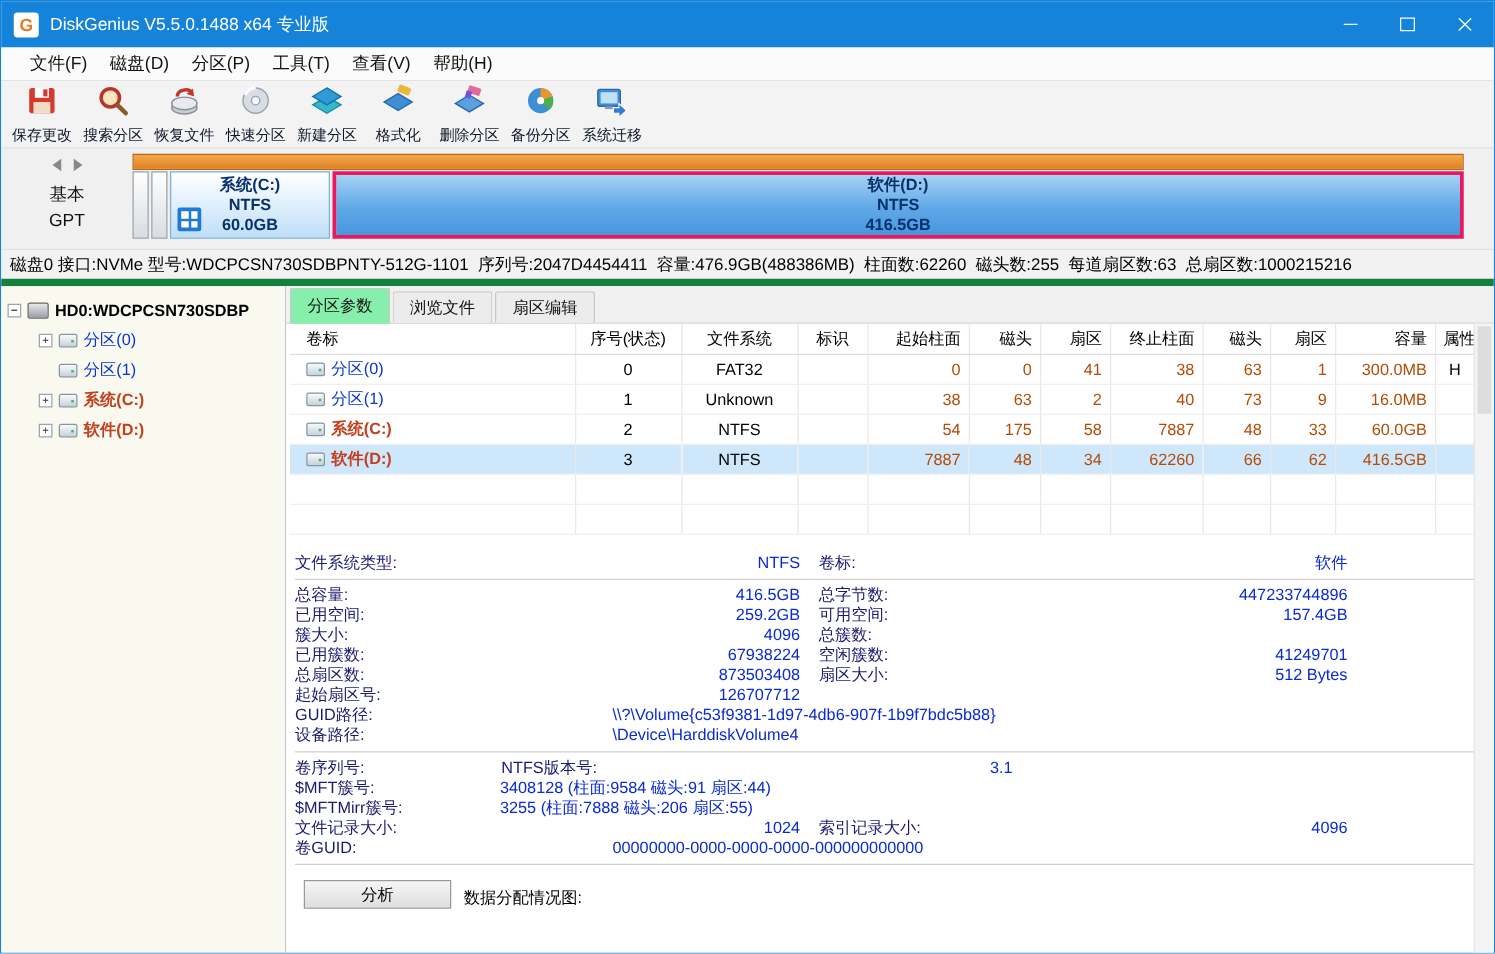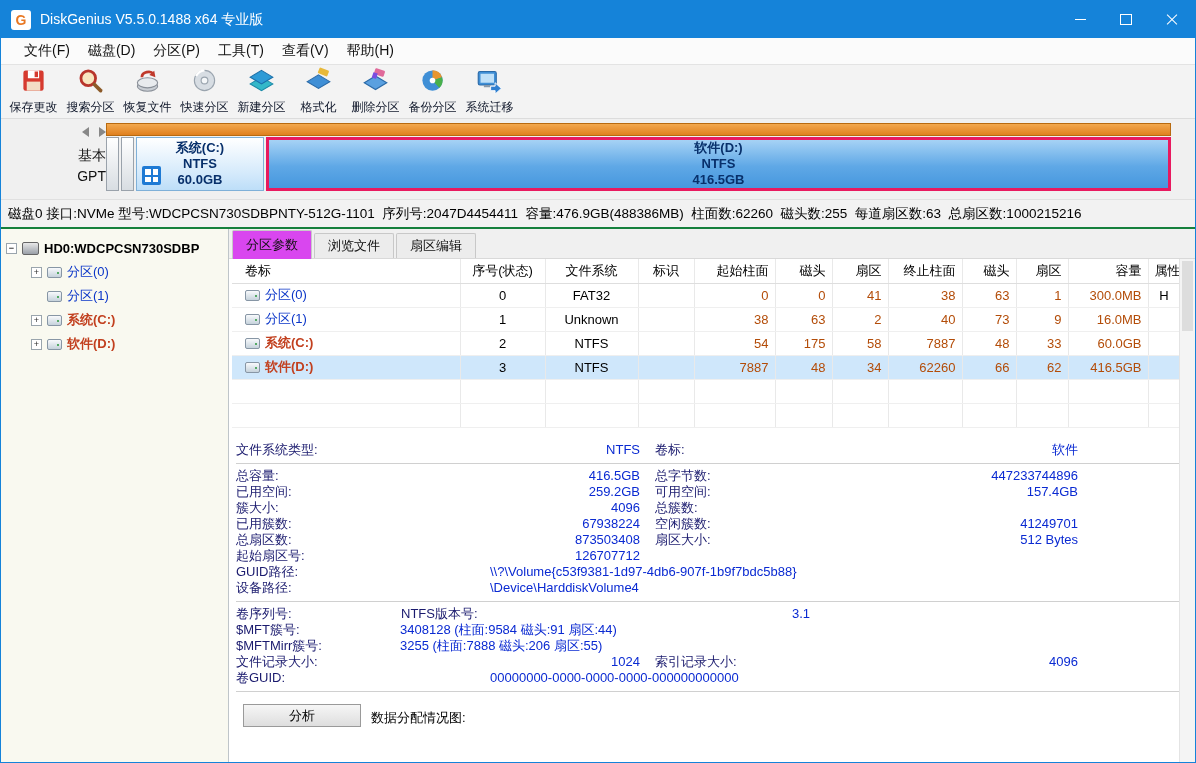--- a/index.html
+++ b/index.html
@@ -30,39 +30,39 @@
   .menu-item{padding:0 9px;height:100%;display:flex;align-items:center;}
 
   
   .toolbar{height:54px;flex:0 0 54px;background:#f3f3f3;border-bottom:1px solid #dcdcdc;display:flex;padding-left:4px;}
   .tool{width:57px;display:flex;flex-direction:column;align-items:center;justify-content:center;gap:1px;}
   .tool svg{width:27px;height:27px;}
   .tool .lbl{font-size:12px;color:#0f172a;white-space:nowrap;}
 
   
   .diskmap{height:80px;flex:0 0 80px;background:#f0f0f0;display:flex;}
-  .dm-left{width:105px;flex:0 0 105px;display:flex;flex-direction:column;align-items:flex-end;padding-top:8px;font-size:14px;color:#111;}
+  .dm-left{width:105px;flex:0 0 105px;display:flex;flex-direction:column;align-items:center;padding-top:8px;font-size:14px;color:#111;}
   .dm-arrows{display:flex;gap:10px;margin-bottom:8px;align-items:center;}
   .tri-l{width:0;height:0;border-top:5px solid transparent;border-bottom:5px solid transparent;border-right:7px solid #888;}
   .tri-r{width:0;height:0;border-top:5px solid transparent;border-bottom:5px solid transparent;border-left:7px solid #888;}
   .dm-type,.dm-table{line-height:21px;}
   .dm-strip{flex:1;margin:4px 24px 8px 0;display:flex;flex-direction:column;}
   .dm-orange{height:14px;background:linear-gradient(180deg,#f2a84e,var(--orange-bar));border:1px solid #b86a10;}
   .dm-parts{flex:1;display:flex;gap:2px;margin-top:1px;}
   .dm-small{width:13px;background:linear-gradient(180deg,#ffffff,#d8dde2);border:1px solid #9aa2ab;}
   .dm-c{width:128px;position:relative;background:linear-gradient(180deg,#ffffff,#d3e9fb 70%,#bddef8);border:1px solid #7fb0d8;
     display:flex;flex-direction:column;justify-content:center;text-align:center;font-size:13px;font-weight:bold;color:#08306b;line-height:16px;}
   .win-logo{position:absolute;left:5px;bottom:5px;width:19px;height:19px;background:#1e7ad4;border-radius:2px;
     display:grid;grid-template-columns:1fr 1fr;gap:2px;padding:3px;}
   .win-logo i{background:#fff;}
   .dm-d{flex:1;background:linear-gradient(180deg,#a6d2f5 0%,#5fa8e6 55%,#4697de 100%);border:3px solid var(--selection-pink);
     display:flex;flex-direction:column;justify-content:center;text-align:center;font-size:13px;font-weight:bold;color:#08306b;line-height:16px;}
 
   
-  .diskinfo{height:30px;flex:0 0 30px;background:#f2f2f2;border-top:1px solid #e0e0e0;border-bottom:2px solid #15803d;
+  .diskinfo{height:30px;flex:0 0 30px;background:#f2f2f2;border-top:1px solid #e0e0e0;border-bottom:6px solid #15803d;
     display:flex;align-items:center;font-size:13.5px;color:#000;padding-left:7px;}
   .diskinfo span{white-space:pre;}
 
   
   .main{flex:1;display:flex;min-height:0;}
   .tree-panel{width:228px;flex:0 0 228px;border-right:1px solid #bfc5c9;background:#f9f9f0;padding:7px 0 0 5px;font-size:13px;overflow:hidden;}
   .tree-root{display:flex;align-items:center;gap:5px;height:24px;font-weight:bold;color:#000;white-space:nowrap;}
   .expander{width:11px;height:11px;flex:0 0 11px;border:1px solid #9aa5ad;background:#fff;font-size:9px;line-height:9px;text-align:center;color:#333;}
   .expander.minus::before{content:"−";}
   .expander.plus::before{content:"+";}
@@ -74,21 +74,21 @@
   .tree-children{margin-left:25px;}
   .tree-item{display:flex;align-items:center;gap:5px;height:24px;}
   .lab.blue{color:var(--accent-blue);font-weight:normal;}
   .lab.red{color:var(--accent-red);font-weight:bold;}
 
   .content{flex:1;display:flex;flex-direction:column;background:#fff;position:relative;min-width:0;}
   
   .tabbar{height:30px;flex:0 0 30px;background:#f0f0f0;display:flex;align-items:flex-end;padding-left:3px;border-bottom:1px solid #d9d9d9;}
   .tab{height:25px;padding:0 13px;display:flex;align-items:center;font-size:13px;color:#111;background:#ececec;
     border:1px solid #c8c8c8;border-bottom:none;border-radius:2px 2px 0 0;margin-right:2px;}
-  .tab.active{background:#d946ef;height:29px;margin-bottom:-1px;font-family:Liberation Mono, monospace;}
+  .tab.active{background:#86efac;height:29px;margin-bottom:-1px;font-family:Liberation Mono, monospace;}
 
   
   .table-wrap{padding-left:3px;padding-right:16px;}
   table{border-collapse:collapse;width:948px;table-layout:fixed;font-size:13px;color:#000;}
   th,td{height:24px;padding:0 6px;border-right:1px solid #e9e9e9;border-bottom:1px solid #efefef;overflow:hidden;white-space:nowrap;font-weight:normal;}
   th{border-bottom:1px solid #dedede;}
   th:nth-child(1),td:nth-child(1){text-align:left;padding-left:13px;}
   th:nth-child(2),td:nth-child(2),th:nth-child(3),td:nth-child(3),th:nth-child(4),td:nth-child(4),
   th:nth-child(12),td:nth-child(12){text-align:center;}
   th:nth-child(n+5):nth-child(-n+11),td:nth-child(n+5):nth-child(-n+11){text-align:right;}

